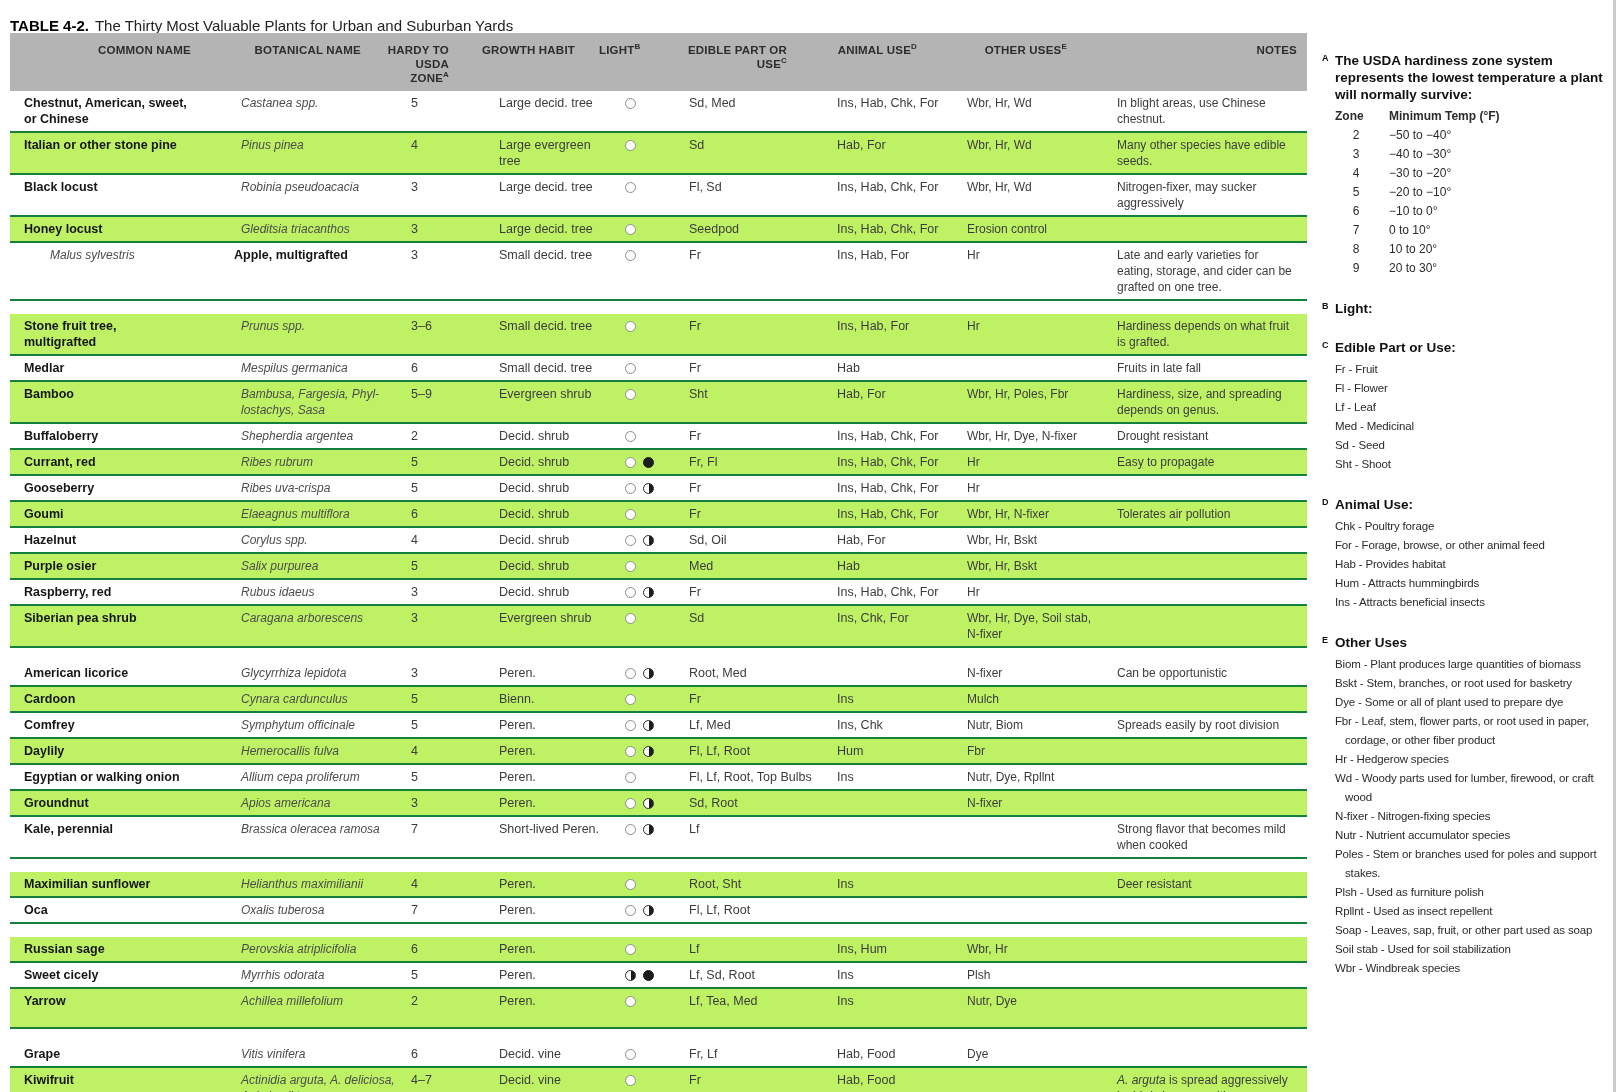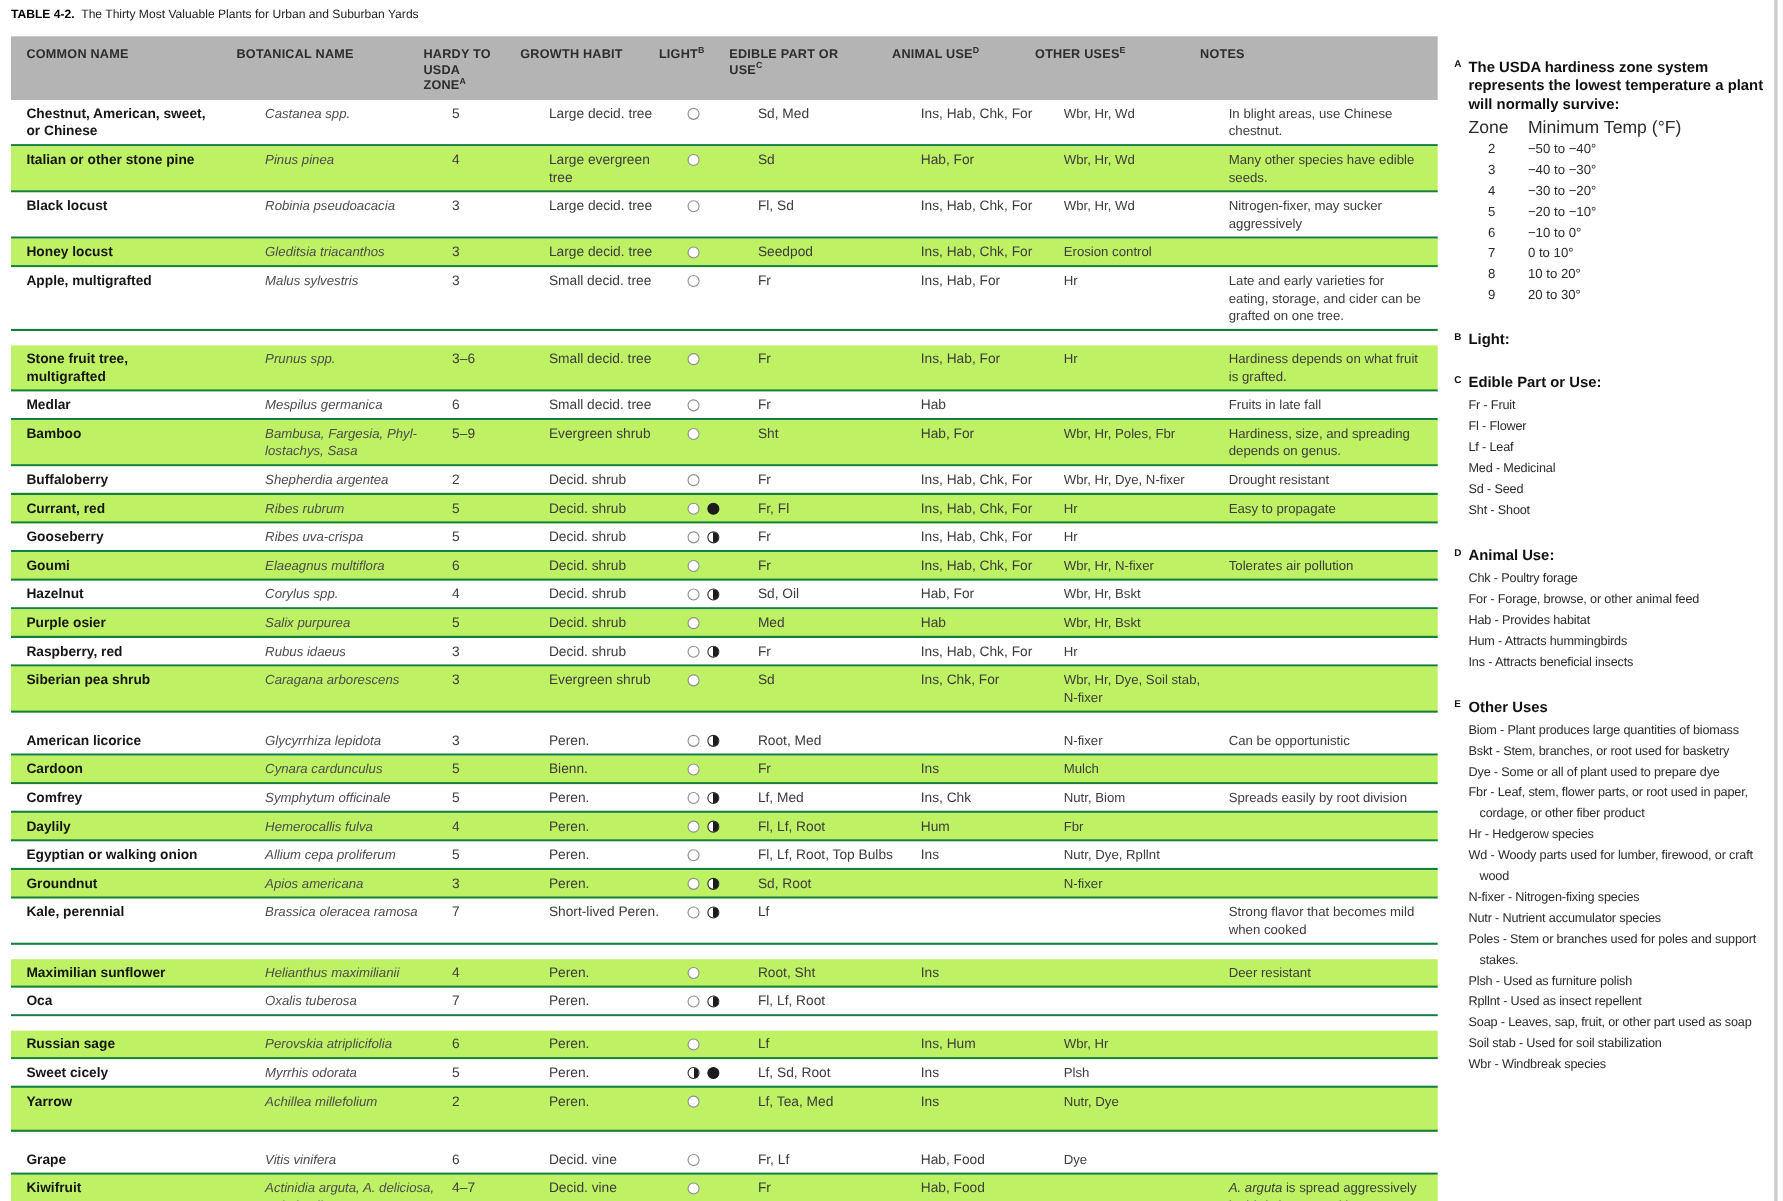--- a/index.html
+++ b/index.html
@@ -5,29 +5,29 @@
   * { box-sizing: border-box; }
   html,body { margin:0; padding:0; }
   body {
     width:1621px; height:1092px; position:relative; overflow:hidden;
     background:#ffffff; color:#2e2e2e;
     font-family:"Liberation Sans", sans-serif;
   }
   .page-edge { position:absolute; top:0; bottom:0; right:5px; width:3px; background:#cccccc; }
 
   
-  .title { position:absolute; left:10px; top:7px; font-size:11px; color:#222; }
+  .title { position:absolute; left:10px; top:17px; font-size:15px; color:#222; }
   .title .t-label { font-weight:bold; color:#000; margin-right:6px; }
 
   
   .table-wrap { position:absolute; left:10px; top:33px; width:1297px; }
   .thead { display:flex; background:#b4b4b4; min-height:48px; align-items:flex-start; }
   .hcell {
     font-weight:bold; font-size:11.5px; color:#2d2d2d; letter-spacing:.2px;
-    padding:10px 10px 6px 14px; line-height:14px; text-transform:uppercase;
+    padding:10px 10px 6px 14px; line-height:14px; text-transform:uppercase;text-align:right;
   }
   .hcell sup { font-size:8px; vertical-align:super; line-height:0; }
 
   .c-common    { width:191px; padding-left:14px; }
   .c-botanical { width:170px; }
   .c-zone      { width:88px;  }
   .c-growth    { width:126px; }
   .c-light     { width:64px;  }
   .c-edible    { width:148px; }
   .c-animal    { width:130px; }
@@ -57,21 +57,21 @@
   .sym.partial { background:linear-gradient(to right, #ffffff 0 50%, #1c1c1c 50% 100%); border-color:#2b2b2b; }
 
   
   .sidebar { position:absolute; left:1322px; top:52px; width:288px; color:#2b2b2b; }
   .side-sec { position:relative; padding-left:13px; margin-bottom:22px; }
   .s-sup { position:absolute; left:0; top:1px; font-size:9px; font-weight:bold; color:#111; }
   .sec-head { font-weight:bold; font-size:13.5px; line-height:17px; color:#111; margin-bottom:4px; }
   .legend-item { font-size:11.5px; line-height:19px; letter-spacing:-0.15px; padding-left:10px; text-indent:-10px; }
   .legend-item .sym { border-color:#222; margin-right:5px; margin-top:4px; }
 
-  .zone-header { display:flex; font-size:16px; line-height:19px; }
+  .zone-header { display:flex; font-size:12px; line-height:19px;font-weight:bold; }
   .zone-row { display:flex; font-size:12px; line-height:19px; }
   .zone-col1 { width:42px; }
   .zone-num  { width:42px; text-align:center; }
   .zone-temp { padding-left:12px;text-align:right; }
 </style>
 </head>
 <body>
 
 <div class="title">
   <span class="t-label">TABLE 4-2.</span><span>The Thirty Most Valuable Plants for Urban and Suburban Yards</span>
@@ -128,22 +128,22 @@
         <div class="cell c-botanical">Gleditsia triacanthos</div>
         <div class="cell c-zone">3</div>
         <div class="cell c-growth">Large decid. tree</div>
         <div class="cell c-light"><span class="sym sun"></span></div>
         <div class="cell c-edible">Seedpod</div>
         <div class="cell c-animal">Ins, Hab, Chk, For</div>
         <div class="cell c-other">Erosion control</div>
         <div class="cell c-notes"></div>
       </div>
       <div class="trow">
+        <div class="cell c-botanical">Malus sylvestris</div>
         <div class="cell c-common">Apple, multigrafted</div>
-        <div class="cell c-botanical">Malus sylvestris</div>
         <div class="cell c-zone">3</div>
         <div class="cell c-growth">Small decid. tree</div>
         <div class="cell c-light"><span class="sym sun"></span></div>
         <div class="cell c-edible">Fr</div>
         <div class="cell c-animal">Ins, Hab, For</div>
         <div class="cell c-other">Hr</div>
         <div class="cell c-notes">Late and early varieties for eating, storage, and cider can be grafted on one tree.</div>
       </div>
       <div class="group-gap"></div>
       <div class="trow alt">

